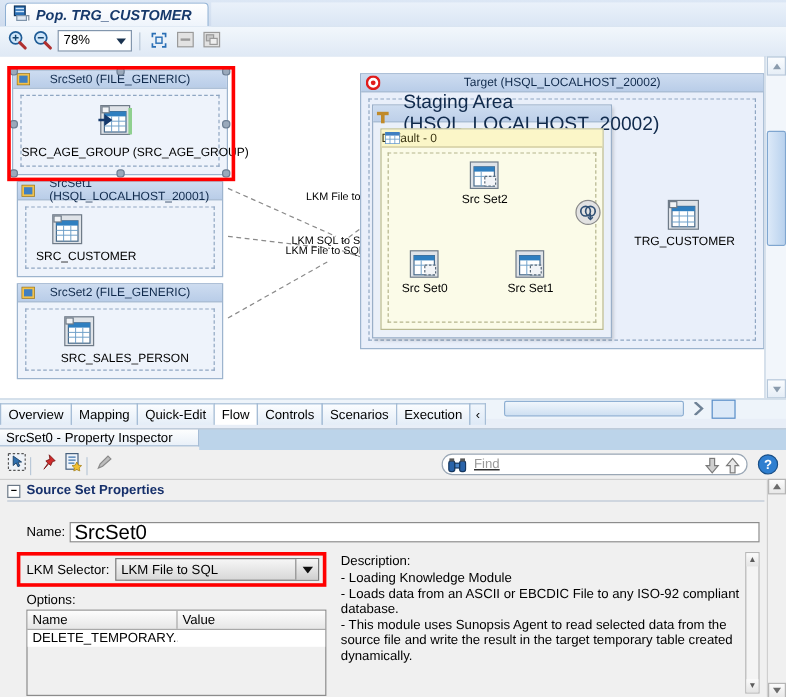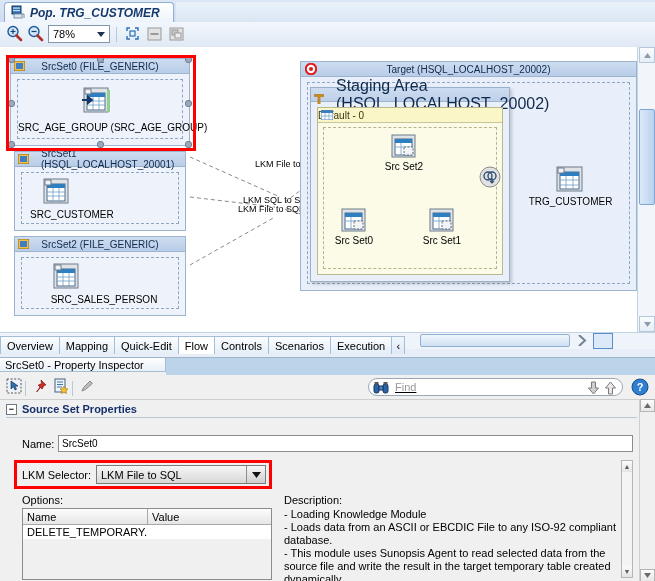--- a/index.html
+++ b/index.html
@@ -99,32 +99,32 @@
   .findbox{position:absolute;right:32px;top:3px;width:255px;height:18px;background:#fff;
     border:1px solid #9aa7b5;border-radius:9px;display:flex;align-items:center;box-sizing:border-box;text-decoration:underline;}
   .findbox .ph{margin-left:26px;color:#9a9a9a;font-size:11px;}
   .sect{position:absolute;left:6px;top:45px;right:18px;}
   .secttitle{font-weight:bold;font-size:11px;color:#16306b;display:flex;align-items:center;}
   .sectline{position:absolute;left:0;right:0;top:15px;height:1px;background:#b9c6d4;}
   .boxexp{width:9px;height:9px;border:1px solid #6b7886;background:#fff;margin-right:5px;
     display:flex;align-items:center;justify-content:center;font-size:9px;line-height:1;color:#000;}
   .fldlbl{position:absolute;font-size:11px;}
   .txtin{position:absolute;background:#fff;border:1px solid #8c8c8c;box-sizing:border-box;
-    display:flex;align-items:center;padding-left:3px;font-size:10px;}
+    display:flex;align-items:center;padding-left:3px;font-size:17px;}
   .combo{position:absolute;background:linear-gradient(#f6f6f6,#d8d8d8);border:1px solid #7b7b7b;
     box-sizing:border-box;display:flex;align-items:center;padding-left:4px;font-size:11px;}
   .combo .cbtn{position:absolute;right:0;top:0;bottom:0;width:18px;
     background:linear-gradient(#f6f6f6,#cfcfcf);border-left:1px solid #8d8d8d;
     display:flex;align-items:center;justify-content:center;}
   .tbl{position:absolute;border:1px solid #8c8c8c;background:#f0f0f0;box-sizing:border-box;}
   .tbl .thead{display:flex;height:15px;background:linear-gradient(#fdfdfd,#e6e6e6);border-bottom:1px solid #a8a8a8;text-align:center;}
   .tbl .th{font-size:11px;padding-left:4px;display:flex;align-items:center;box-sizing:border-box;}
   .tbl .trow{display:flex;height:14px;background:#fff;}
   .tbl .td{font-size:11px;padding-left:4px;display:flex;align-items:center;box-sizing:border-box;overflow:hidden;white-space:nowrap;}
-  .desc{position:absolute;font-size:11px;line-height:13px;margin-top:32px;}
+  .desc{position:absolute;font-size:11px;line-height:13px;}
   .piscroll{position:absolute;right:0;top:41px;width:15px;bottom:0;background:#f0f0f0;border-left:1px solid #cfcfcf;}
   .piscroll .ar{position:absolute;left:0;width:15px;height:13px;display:flex;align-items:center;justify-content:center;
     background:linear-gradient(#fbfbfb,#e8e8e8);border:1px solid #b5b5b5;box-sizing:border-box;}
   .innerscroll{position:absolute;width:12px;background:#f4f4f4;border:1px solid #b6b6b6;box-sizing:border-box;}
   .innerscroll .a{position:absolute;left:0;right:0;height:11px;display:flex;align-items:center;justify-content:center;
     background:linear-gradient(#fbfbfb,#e4e4e4);font-size:7px;color:#5b5b5b;}
 </style>
 </head>
 <body>
 

